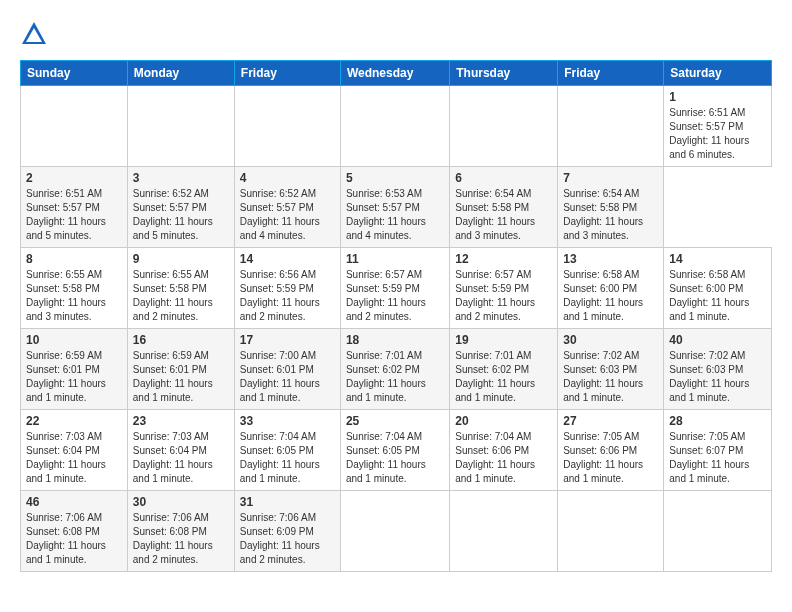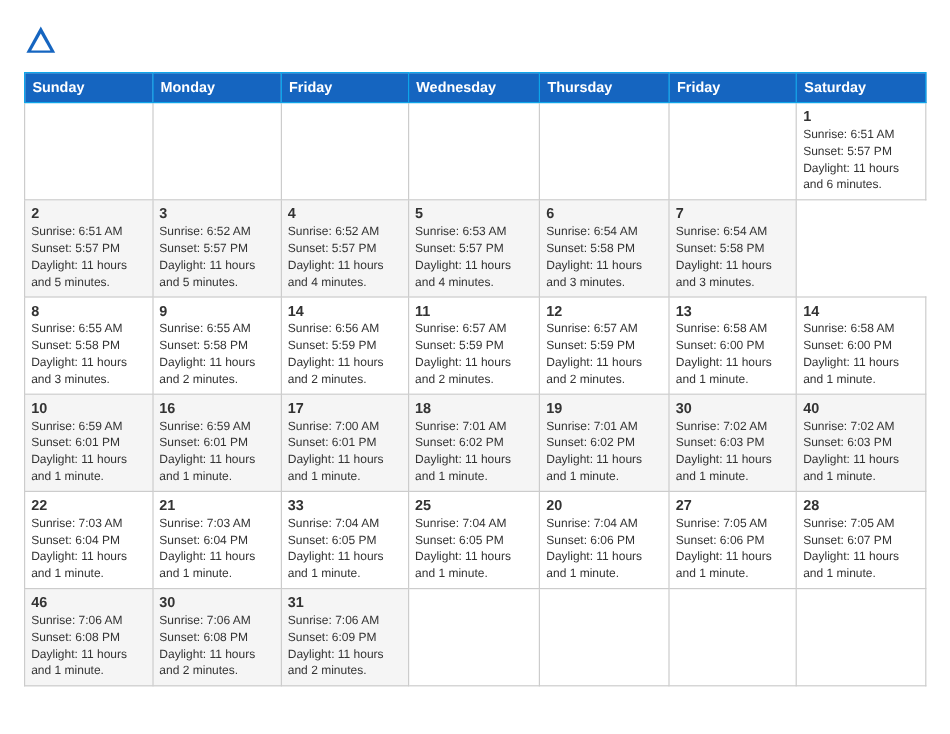--- a/index.html
+++ b/index.html
@@ -231,21 +231,21 @@
             <span class="day-num">40</span>
             <div class="day-info">Sunrise: 7:02 AM<br>Sunset: 6:03 PM<br>Daylight: 11 hours<br>and 1 minute.</div>
           </td>
         </tr>
         <tr>
           <td>
             <span class="day-num">22</span>
             <div class="day-info">Sunrise: 7:03 AM<br>Sunset: 6:04 PM<br>Daylight: 11 hours<br>and 1 minute.</div>
           </td>
           <td>
-            <span class="day-num">21</span>
+            <span class="day-num">23</span>
             <div class="day-info">Sunrise: 7:03 AM<br>Sunset: 6:04 PM<br>Daylight: 11 hours<br>and 1 minute.</div>
           </td>
           <td>
             <span class="day-num">33</span>
             <div class="day-info">Sunrise: 7:04 AM<br>Sunset: 6:05 PM<br>Daylight: 11 hours<br>and 1 minute.</div>
           </td>
           <td>
             <span class="day-num">25</span>
             <div class="day-info">Sunrise: 7:04 AM<br>Sunset: 6:05 PM<br>Daylight: 11 hours<br>and 1 minute.</div>
           </td>

